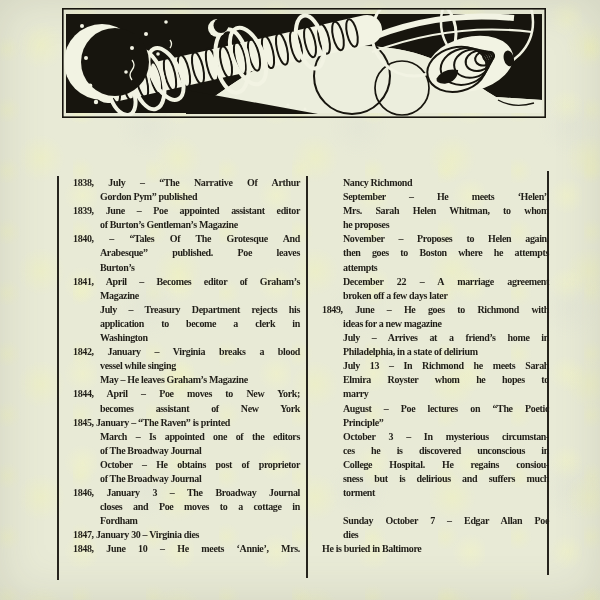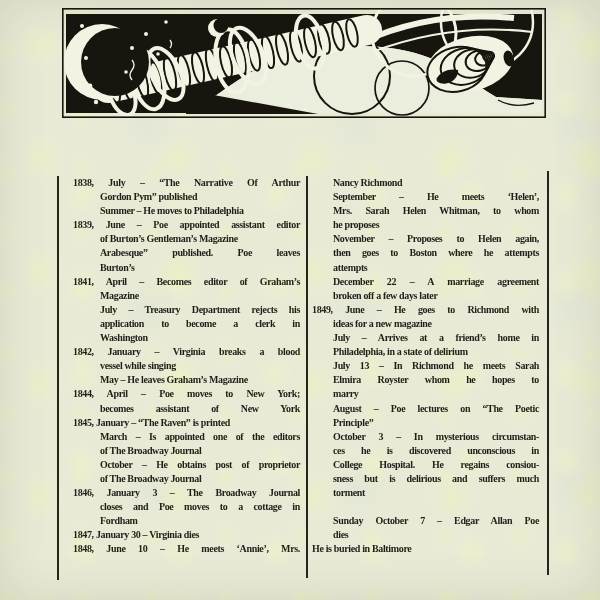--- a/index.html
+++ b/index.html
@@ -22,21 +22,21 @@
   .vrule{position:absolute;width:2px;background:#26241d;}
   .vrule.left{left:57px;top:176px;height:404px;}
   .vrule.center{left:306px;top:176px;height:402px;}
   .vrule.right{left:547px;top:171px;height:404px;}
   .col{
     position:absolute;top:176px;
     color:#201e18;font-weight:700;font-size:10px;line-height:14.1px;
     letter-spacing:-0.35px;
   }
   .col-left{left:73px;width:227px;}
-  .col-right{left:312px;width:227px;}
+  .col-right{left:322px;width:227px;}
   .line{min-height:14.1px;white-space:normal;}
   .line.just{text-align:justify;text-align-last:justify;}
   .col-left .line.ind{padding-left:27px;}
   .col-right .line.ind{padding-left:21px;}
 </style>
 </head>
 <body>
 
 <div class="page">
 
@@ -135,23 +135,23 @@
     <rect x="0.8" y="0.8" width="482.4" height="108.4" fill="none" stroke="#17150e" stroke-width="1.6"></rect>
   </svg>
 
   <div class="vrule left"></div>
   <div class="vrule center"></div>
   <div class="vrule right"></div>
 
   <div class="col col-left">
       <div class="line just">1838, July – “The Narrative Of Arthur</div>
       <div class="line ind">Gordon Pym” published</div>
-      <div class="line ind">Summer – He moves to Philadelphia</div>
       <div class="line just">1839, June – Poe appointed assistant editor</div>
       <div class="line ind">of Burton’s Gentleman’s Magazine</div>
+      <div class="line just">1840, – “Tales Of The Grotesque And</div>
       <div class="line ind just">Arabesque” published. Poe leaves</div>
       <div class="line ind">Burton’s</div>
       <div class="line just">1841, April – Becomes editor of Graham’s</div>
       <div class="line ind">Magazine</div>
       <div class="line ind just">July – Treasury Department rejects his</div>
       <div class="line ind just">application to become a clerk in</div>
       <div class="line ind">Washington</div>
       <div class="line just">1842, January – Virginia breaks a blood</div>
       <div class="line ind">vessel while singing</div>
       <div class="line ind">May – He leaves Graham’s Magazine</div>

